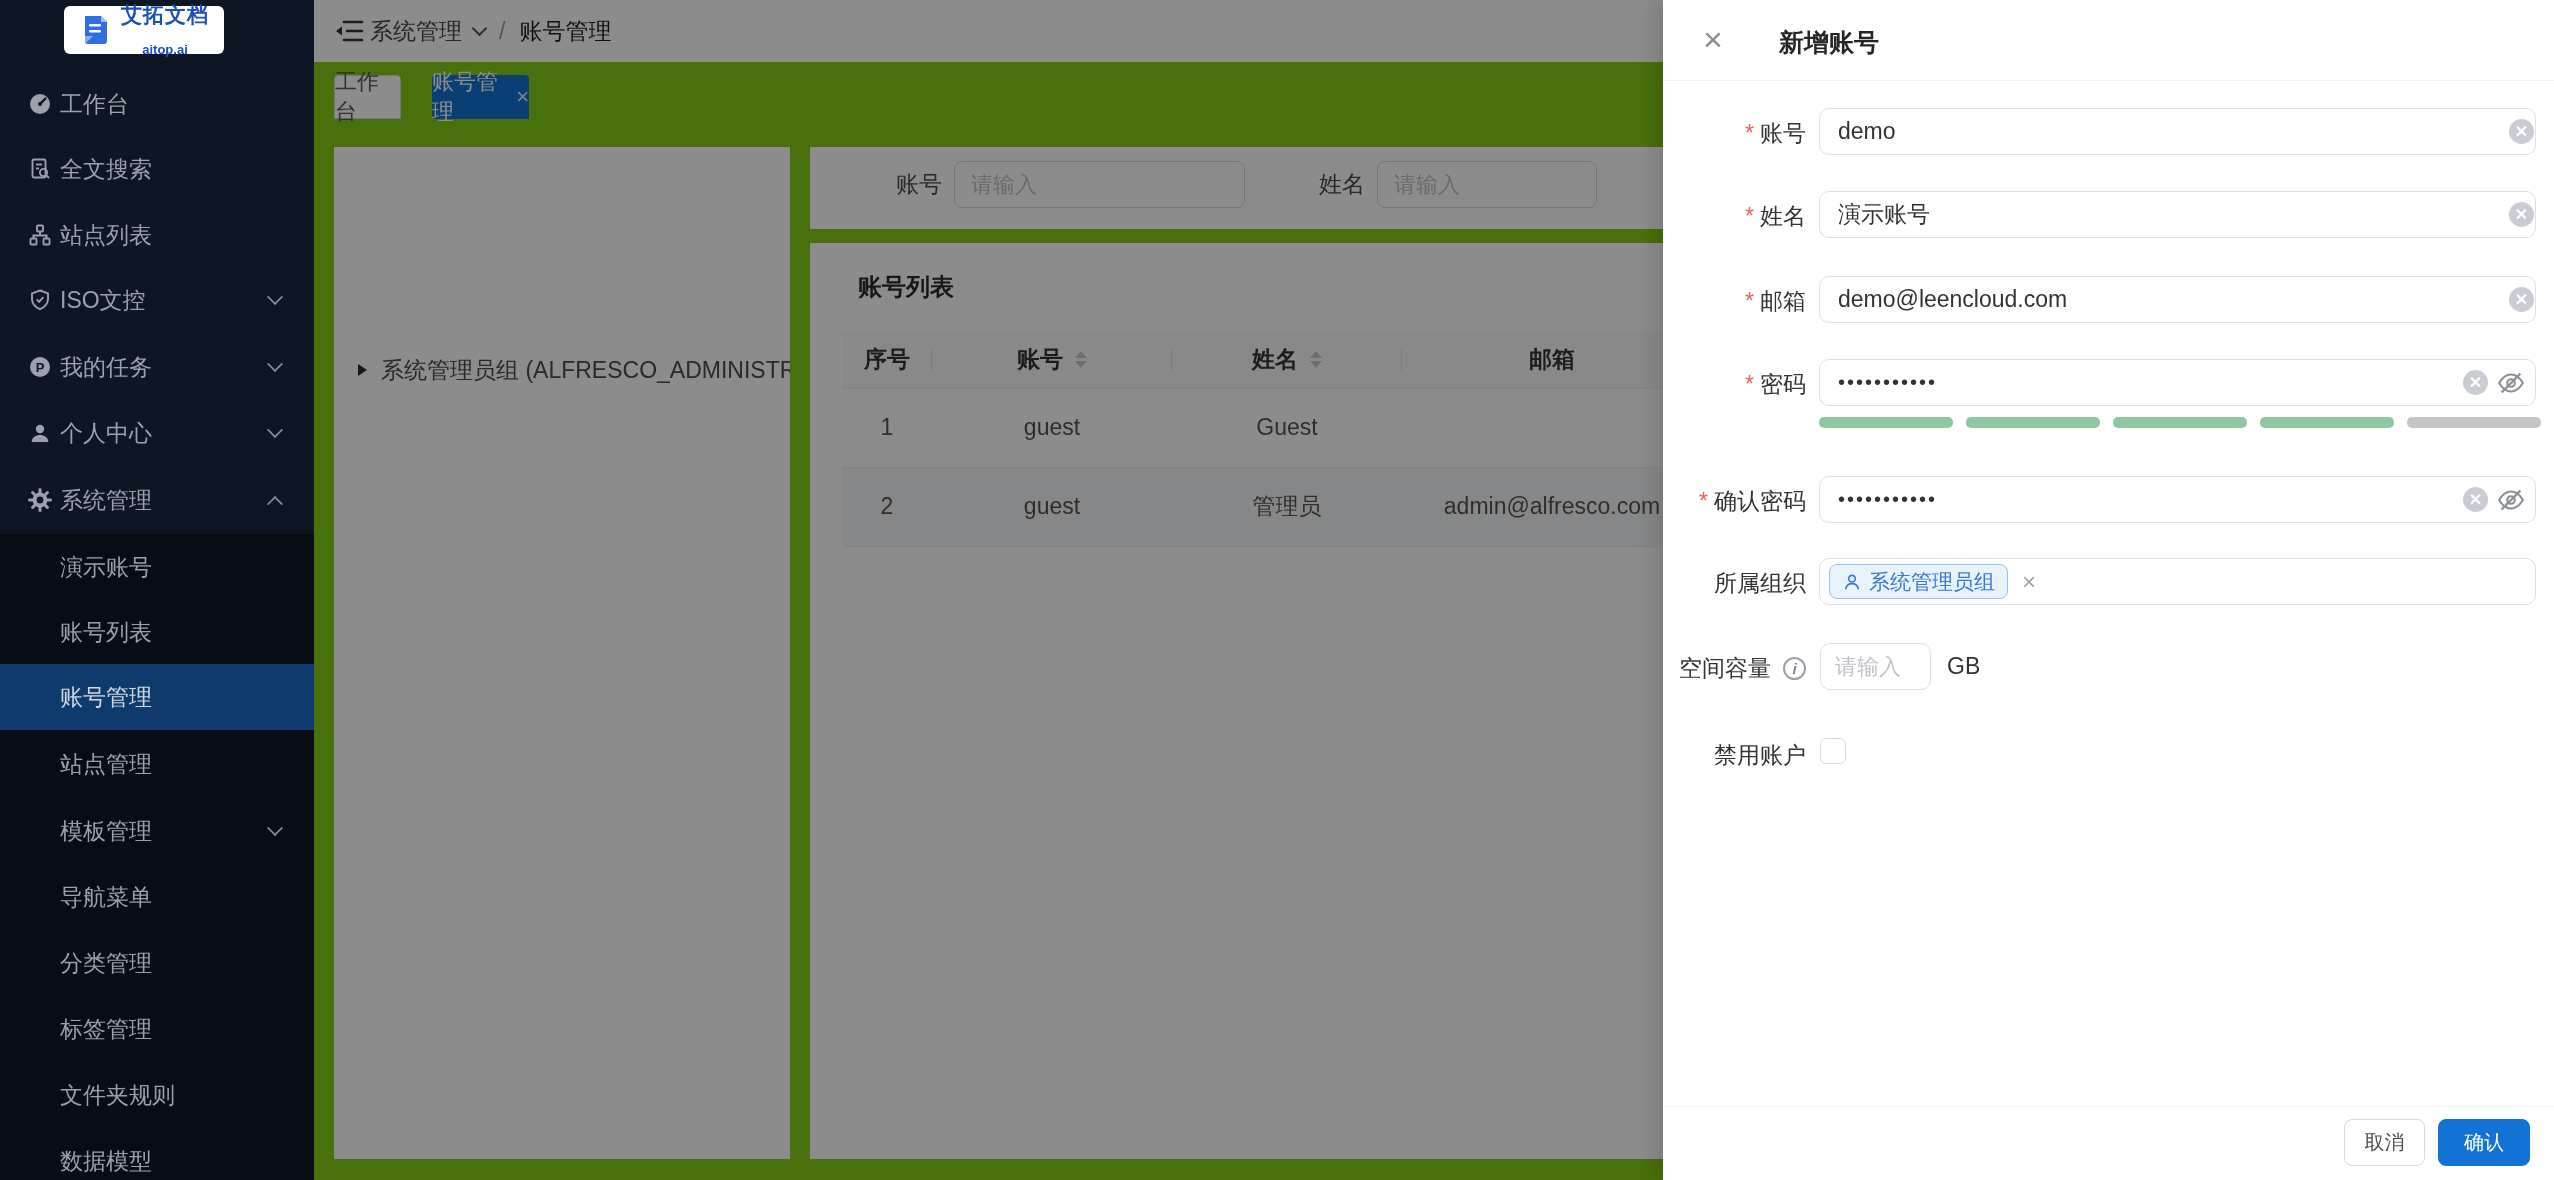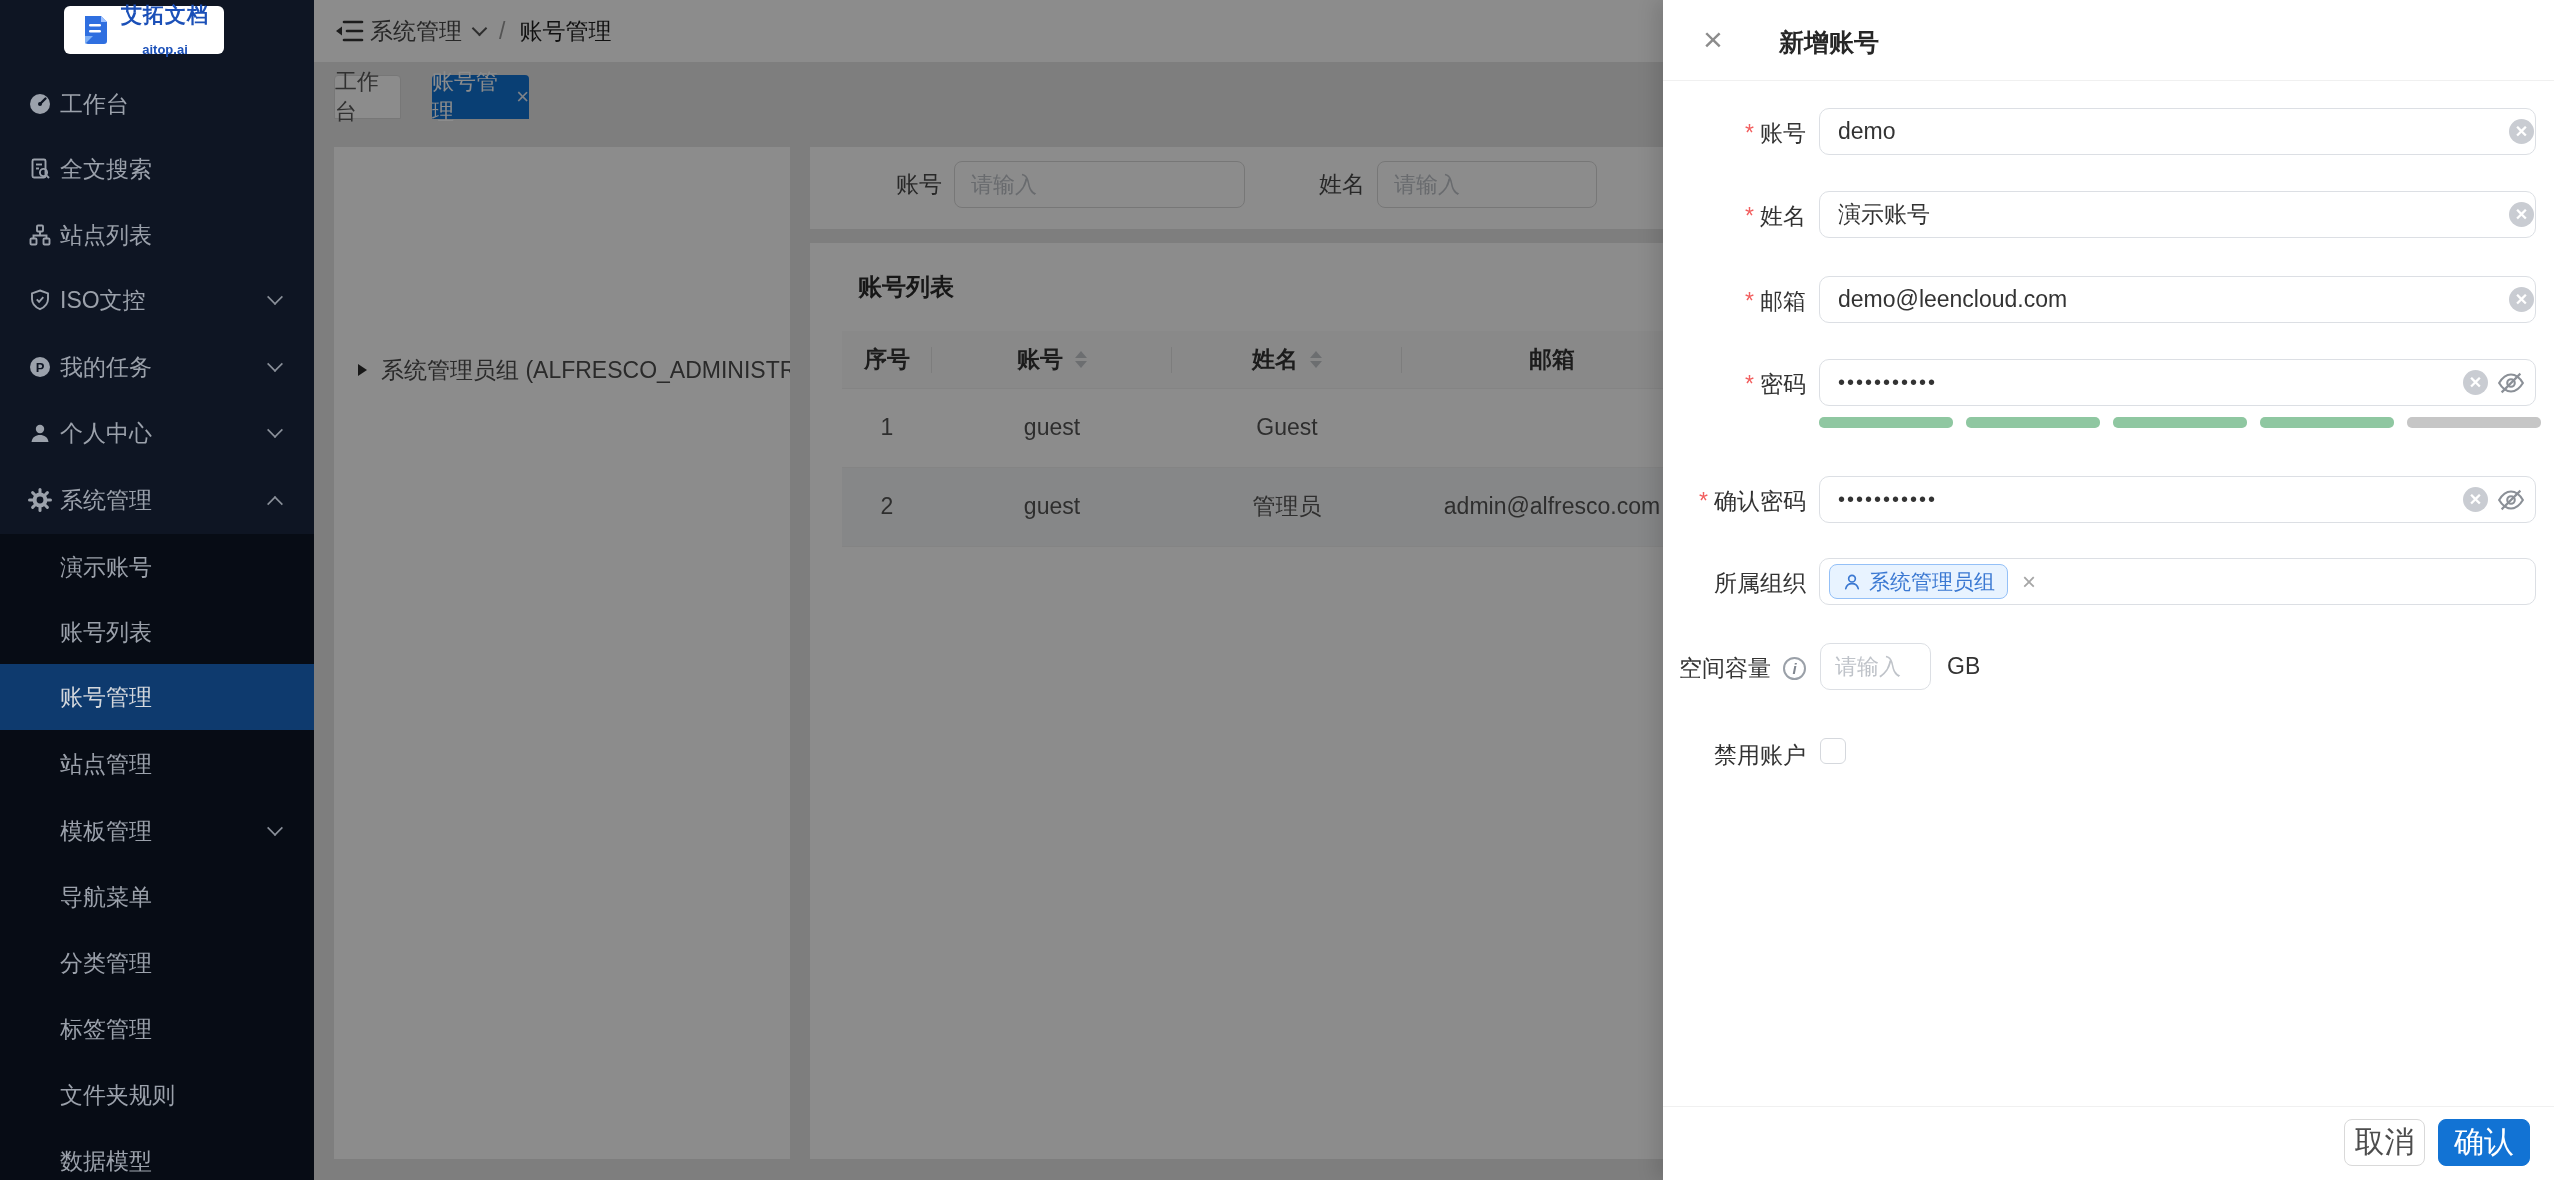--- a/index.html
+++ b/index.html
@@ -1,18 +1,18 @@
 <!DOCTYPE html>
 <html><head>
 <meta charset="utf-8">
 <style>
   * { margin:0; padding:0; box-sizing:border-box; }
   html,body { width:2554px; height:1180px; }
   body { font-family:"Liberation Sans", sans-serif; color:#333; }
-  .screen { position:relative; width:2554px; height:1180px; overflow:hidden; background:#e5e5e5; }
+  .screen { position:relative; width:2554px; height:1180px; overflow:hidden; background:#84cc16; }
 
   
   .sidebar { position:absolute; left:0; top:0; width:314px; height:1180px; background:#0e1523; z-index:10; }
   .logo-card { position:absolute; left:64px; top:6px; width:160px; height:48px; background:#ffffff; border-radius:6px;
                display:flex; align-items:center; justify-content:center; gap:8px; }
   .logo-glyph { width:34px; height:34px; flex:0 0 34px; }
   .logo-text { display:flex; flex-direction:column; align-items:center; line-height:1; }
   .logo-title { font-size:21px; font-weight:bold; color:#1b50b8; letter-spacing:1px; }
   .logo-sub { font-size:13px; font-weight:bold; color:#1b50b8; margin-top:18px; }
   .menu { position:absolute; left:0; top:66px; width:314px; }
@@ -94,21 +94,21 @@
   .tag-x { margin-left:14px; font-size:24px; color:#a6a6a6; cursor:pointer; line-height:1; }
 
   .info-ic { width:23px; height:23px; border:2px solid #9aa0a8; border-radius:50%; color:#80868f; font-size:15px; font-style:italic; font-weight:bold;
              display:inline-flex; align-items:center; justify-content:center; margin-left:8px; }
   .cap-input { position:absolute; left:157px; width:111px; height:47px; border:1px solid #dcdfe4; border-radius:10px; font-size:22px; padding:0 14px; color:#333; font-family:"Liberation Sans",sans-serif; }
   .cap-input::placeholder { color:#bfc3c9; }
   .cap-unit { position:absolute; left:284px; top:10px; font-size:23px; color:#333; }
   .checkbox { position:absolute; left:157px; top:-2px; width:26px; height:26px; border:1px solid #d5d8dd; border-radius:6px; background:#fff; cursor:pointer; }
 
   .drawer-foot { position:absolute; left:0; top:1106px; width:100%; height:74px; border-top:1px solid #f0f0f0; }
-  .btn { position:absolute; top:12px; height:47px; border-radius:8px; font-size:30px; font-family:"Liberation Sans",sans-serif; cursor:pointer; }
+  .btn { position:absolute; top:12px; height:47px; border-radius:8px; font-size:20px; font-family:"Liberation Sans",sans-serif; cursor:pointer; }
   .btn.ghost { right:129px; width:81px; background:#fff; border:1px solid #d9d9d9; color:#4d4d4d; }
   .btn.primary { right:24px; width:92px; background:#1273d4; border:1px solid #1273d4; color:#fff; }
 </style>
 </head>
 <body>
 
 <div class="screen">
 
   <aside class="sidebar">
     <div class="logo-card">

